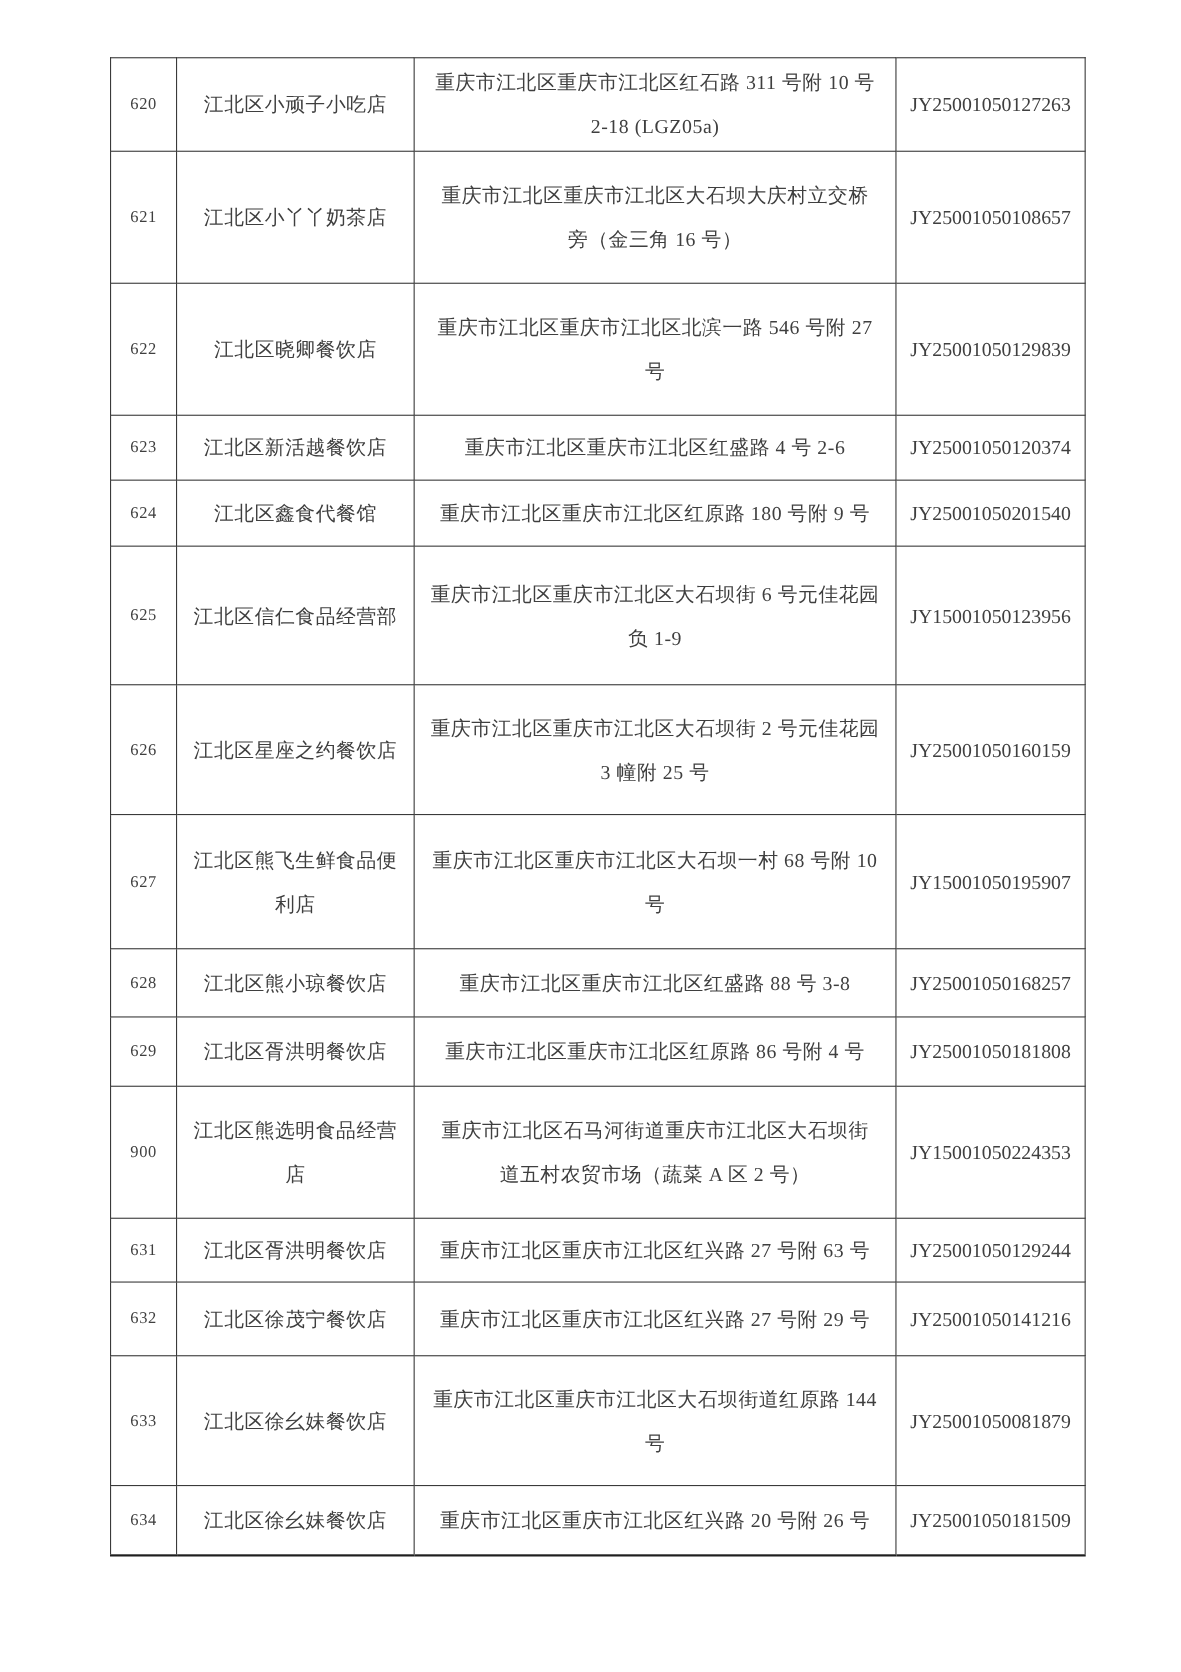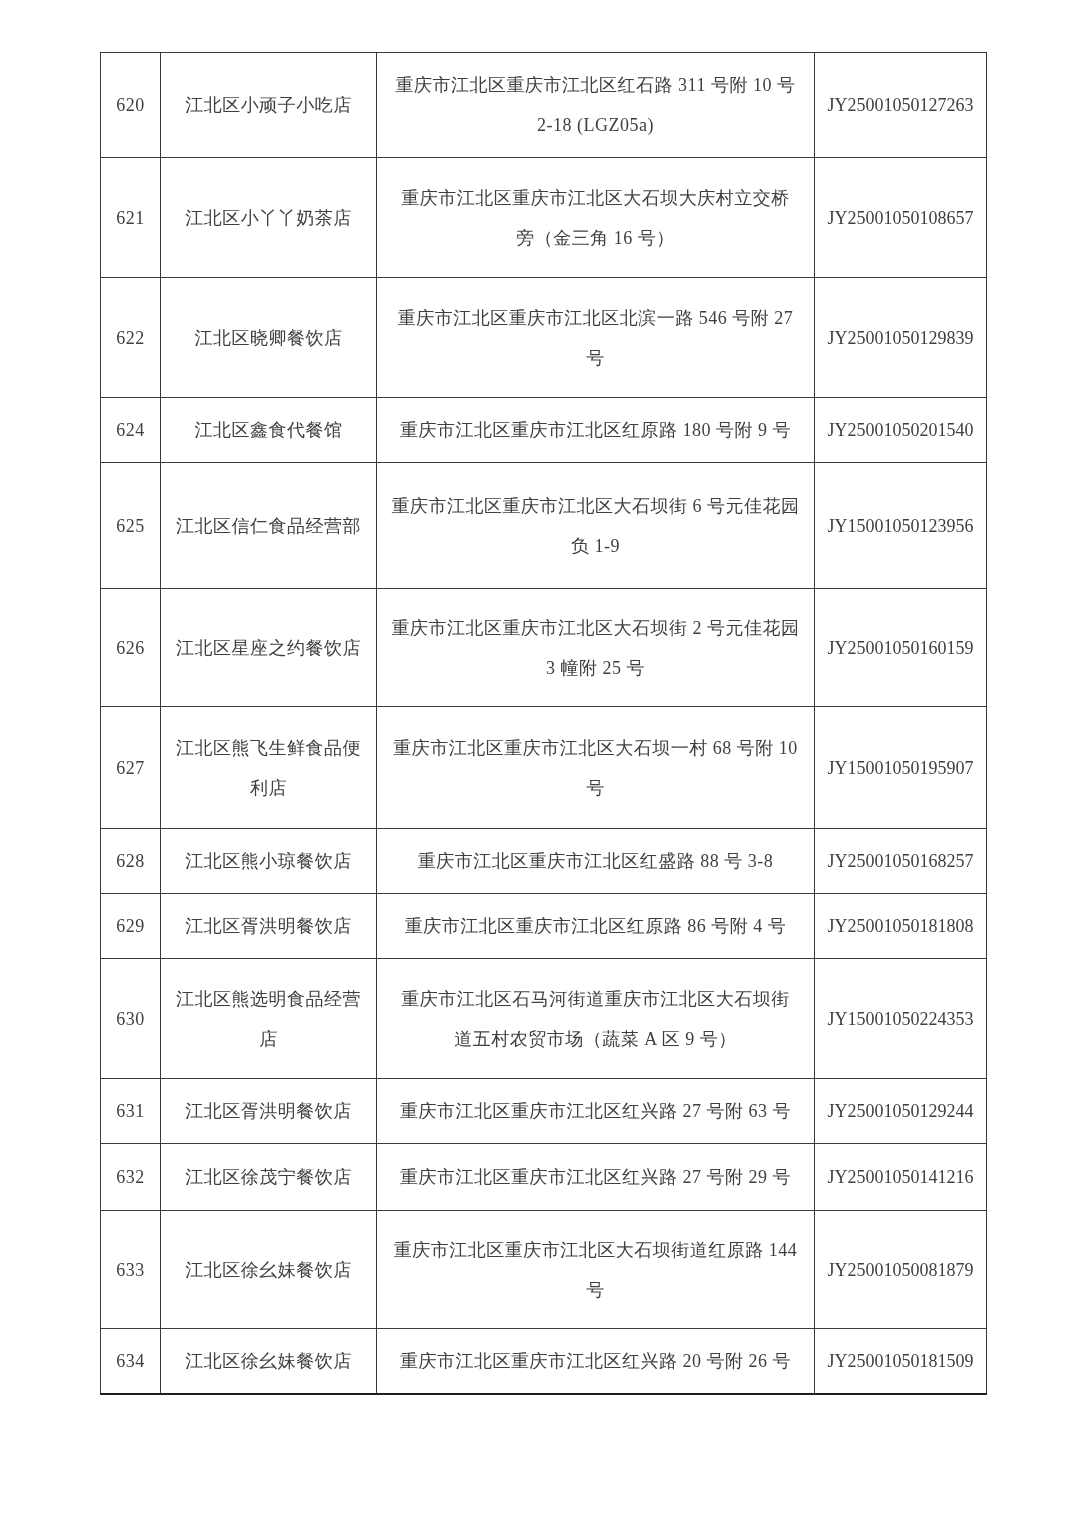--- a/index.html
+++ b/index.html
@@ -23,30 +23,30 @@
     left: 100px;
     top: 52px;
     border-collapse: collapse;
     table-layout: fixed;
     width: 886px;
   }
   .registry-table td {
     border: 1px solid #3a3a3a;
     vertical-align: middle;
     text-align: center;
-    padding: 12px 4px;
+    padding: 2px 4px;
     font-size: 18px;
     line-height: 40px;
     overflow: hidden;
   }
   .registry-table tr:last-child td {
     border-bottom: 2px solid #1f1f1f;
   }
   td.col-no {
-    font-size: 18px;
+    font-size: 15px;
     letter-spacing: 0.5px;
   }
   td.col-license {
     font-size: 18px;
     letter-spacing: 0px;
     padding: 2px 2px;
   }
   td.col-name, td.col-address {
     letter-spacing: 0.5px;
   }
@@ -98,20 +98,30 @@
     <td class="col-name">
             <span class="line">江北区晓卿餐饮店</span>
           </td>
     <td class="col-address">
             <span class="line">重庆市江北区重庆市江北区北滨一路 546 号附 27</span>
             <span class="line">号</span>
           </td>
     <td class="col-license">JY25001050129839</td>
   </tr>
 
+  <tr style="height: 59px;">
+    <td class="col-no">623</td>
+    <td class="col-name">
+            <span class="line">江北区新活越餐饮店</span>
+          </td>
+    <td class="col-address">
+            <span class="line">重庆市江北区重庆市江北区红盛路 4 号 2-6</span>
+          </td>
+    <td class="col-license">JY25001050120374</td>
+  </tr>
 
   <tr style="height: 60px;">
     <td class="col-no">624</td>
     <td class="col-name">
             <span class="line">江北区鑫食代餐馆</span>
           </td>
     <td class="col-address">
             <span class="line">重庆市江北区重庆市江北区红原路 180 号附 9 号</span>
           </td>
     <td class="col-license">JY25001050201540</td>
@@ -170,28 +180,28 @@
     <td class="col-name">
             <span class="line">江北区胥洪明餐饮店</span>
           </td>
     <td class="col-address">
             <span class="line">重庆市江北区重庆市江北区红原路 86 号附 4 号</span>
           </td>
     <td class="col-license">JY25001050181808</td>
   </tr>
 
   <tr style="height: 120px;">
-    <td class="col-no">630</td>
+    <td class="col-no">900</td>
     <td class="col-name">
             <span class="line">江北区熊选明食品经营</span>
             <span class="line">店</span>
           </td>
     <td class="col-address">
             <span class="line">重庆市江北区石马河街道重庆市江北区大石坝街</span>
-            <span class="line">道五村农贸市场（蔬菜 A 区 9 号）</span>
+            <span class="line">道五村农贸市场（蔬菜 A 区 2 号）</span>
           </td>
     <td class="col-license">JY15001050224353</td>
   </tr>
 
   <tr style="height: 58px;">
     <td class="col-no">631</td>
     <td class="col-name">
             <span class="line">江北区胥洪明餐饮店</span>
           </td>
     <td class="col-address">

